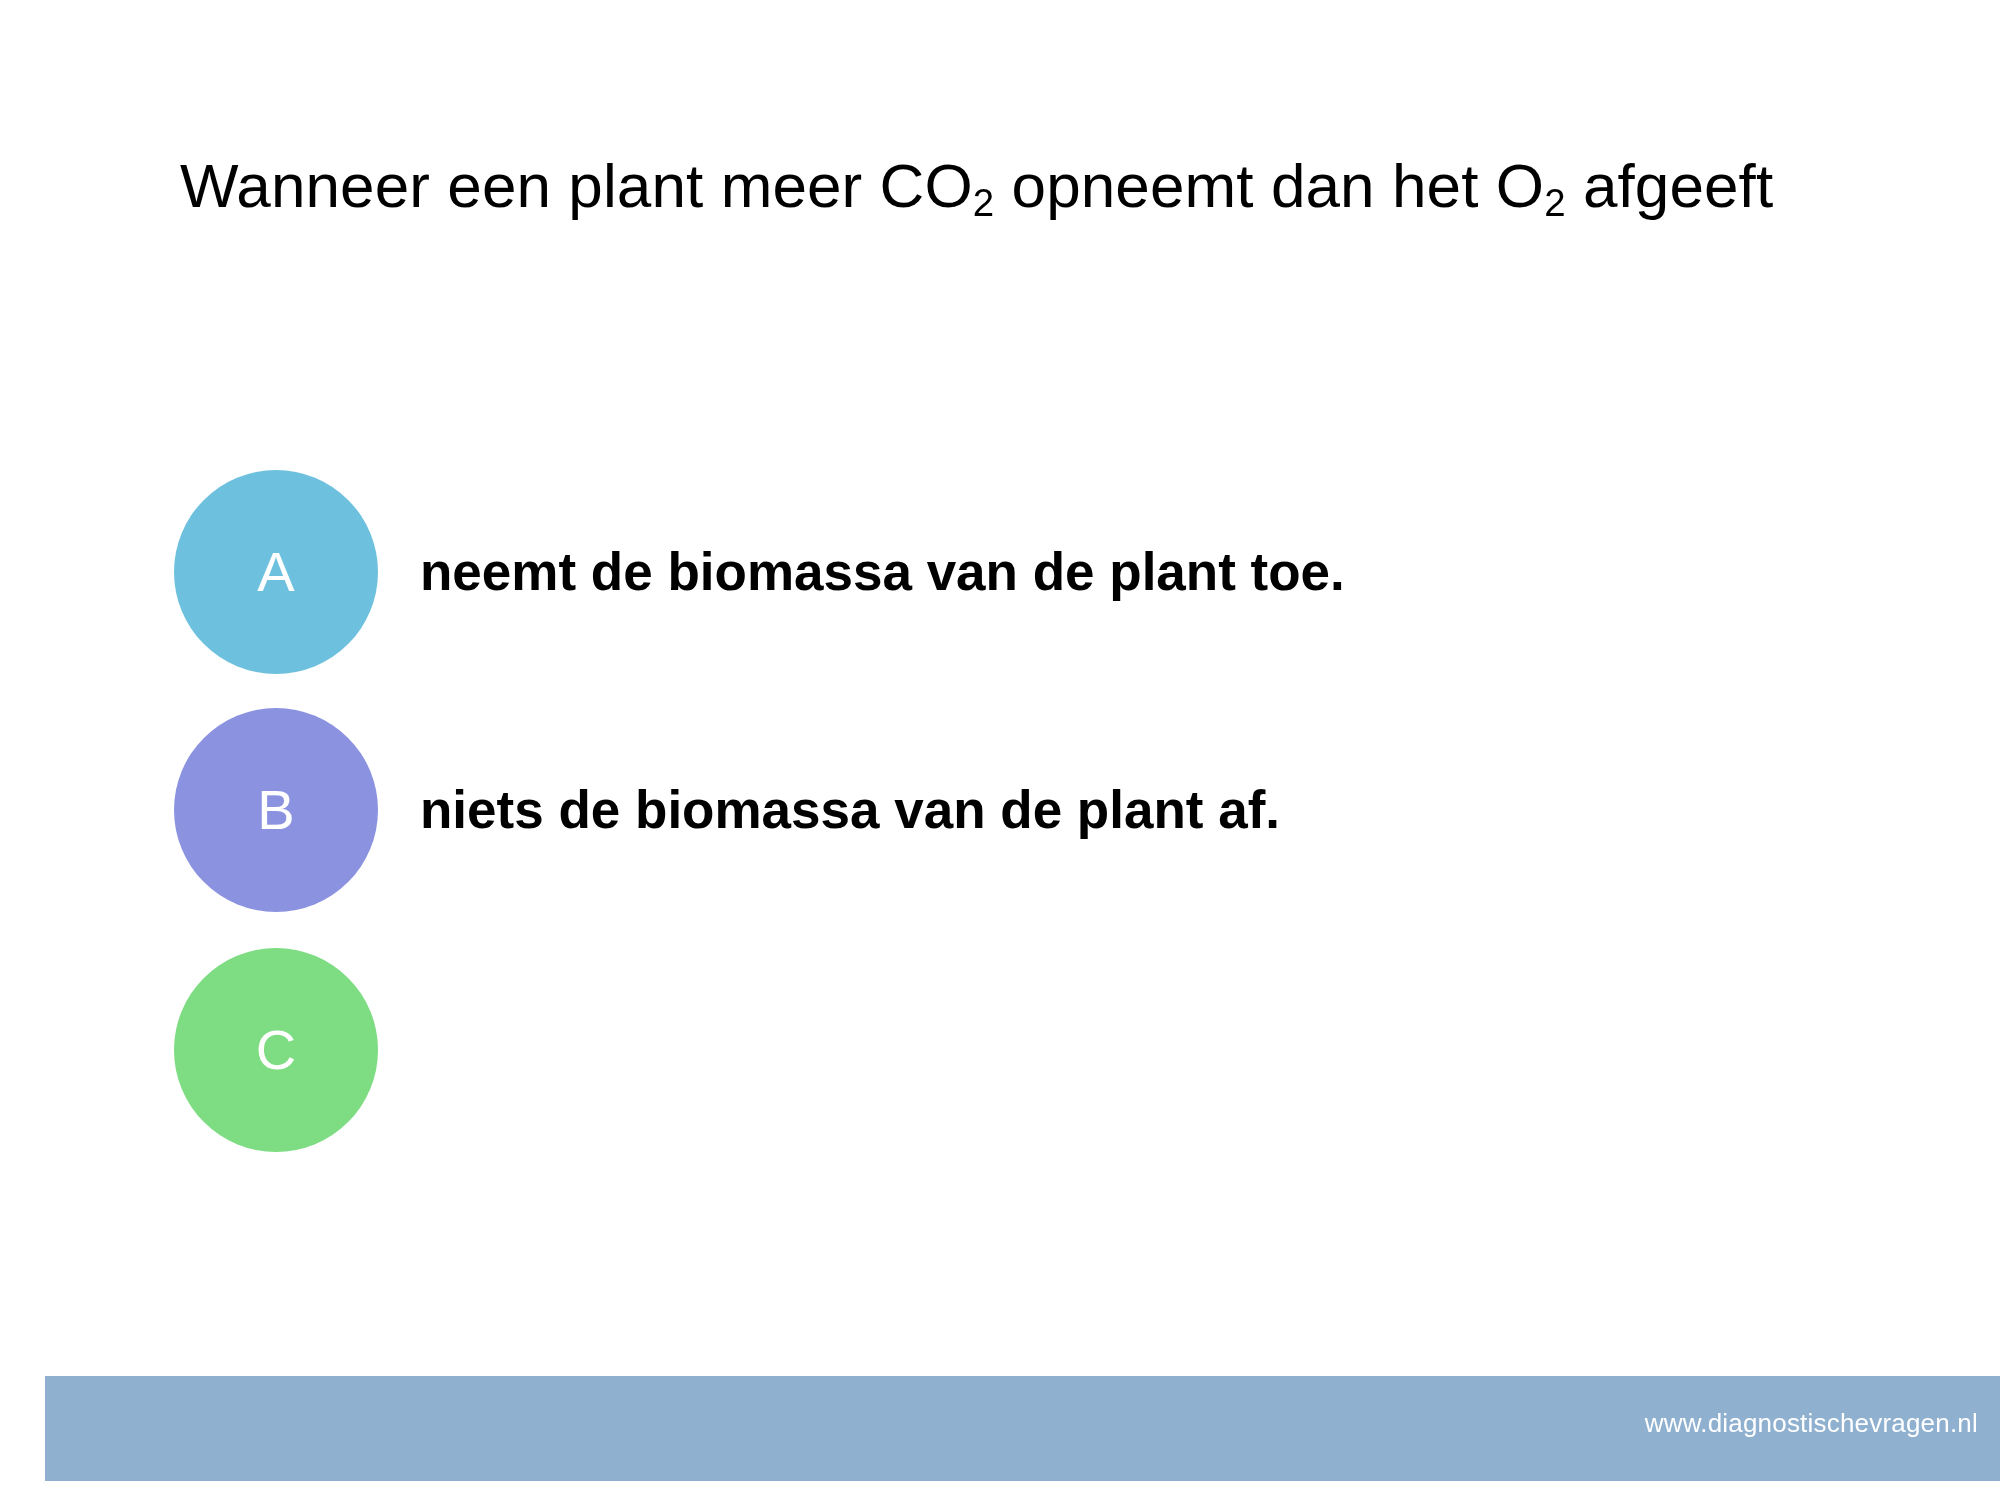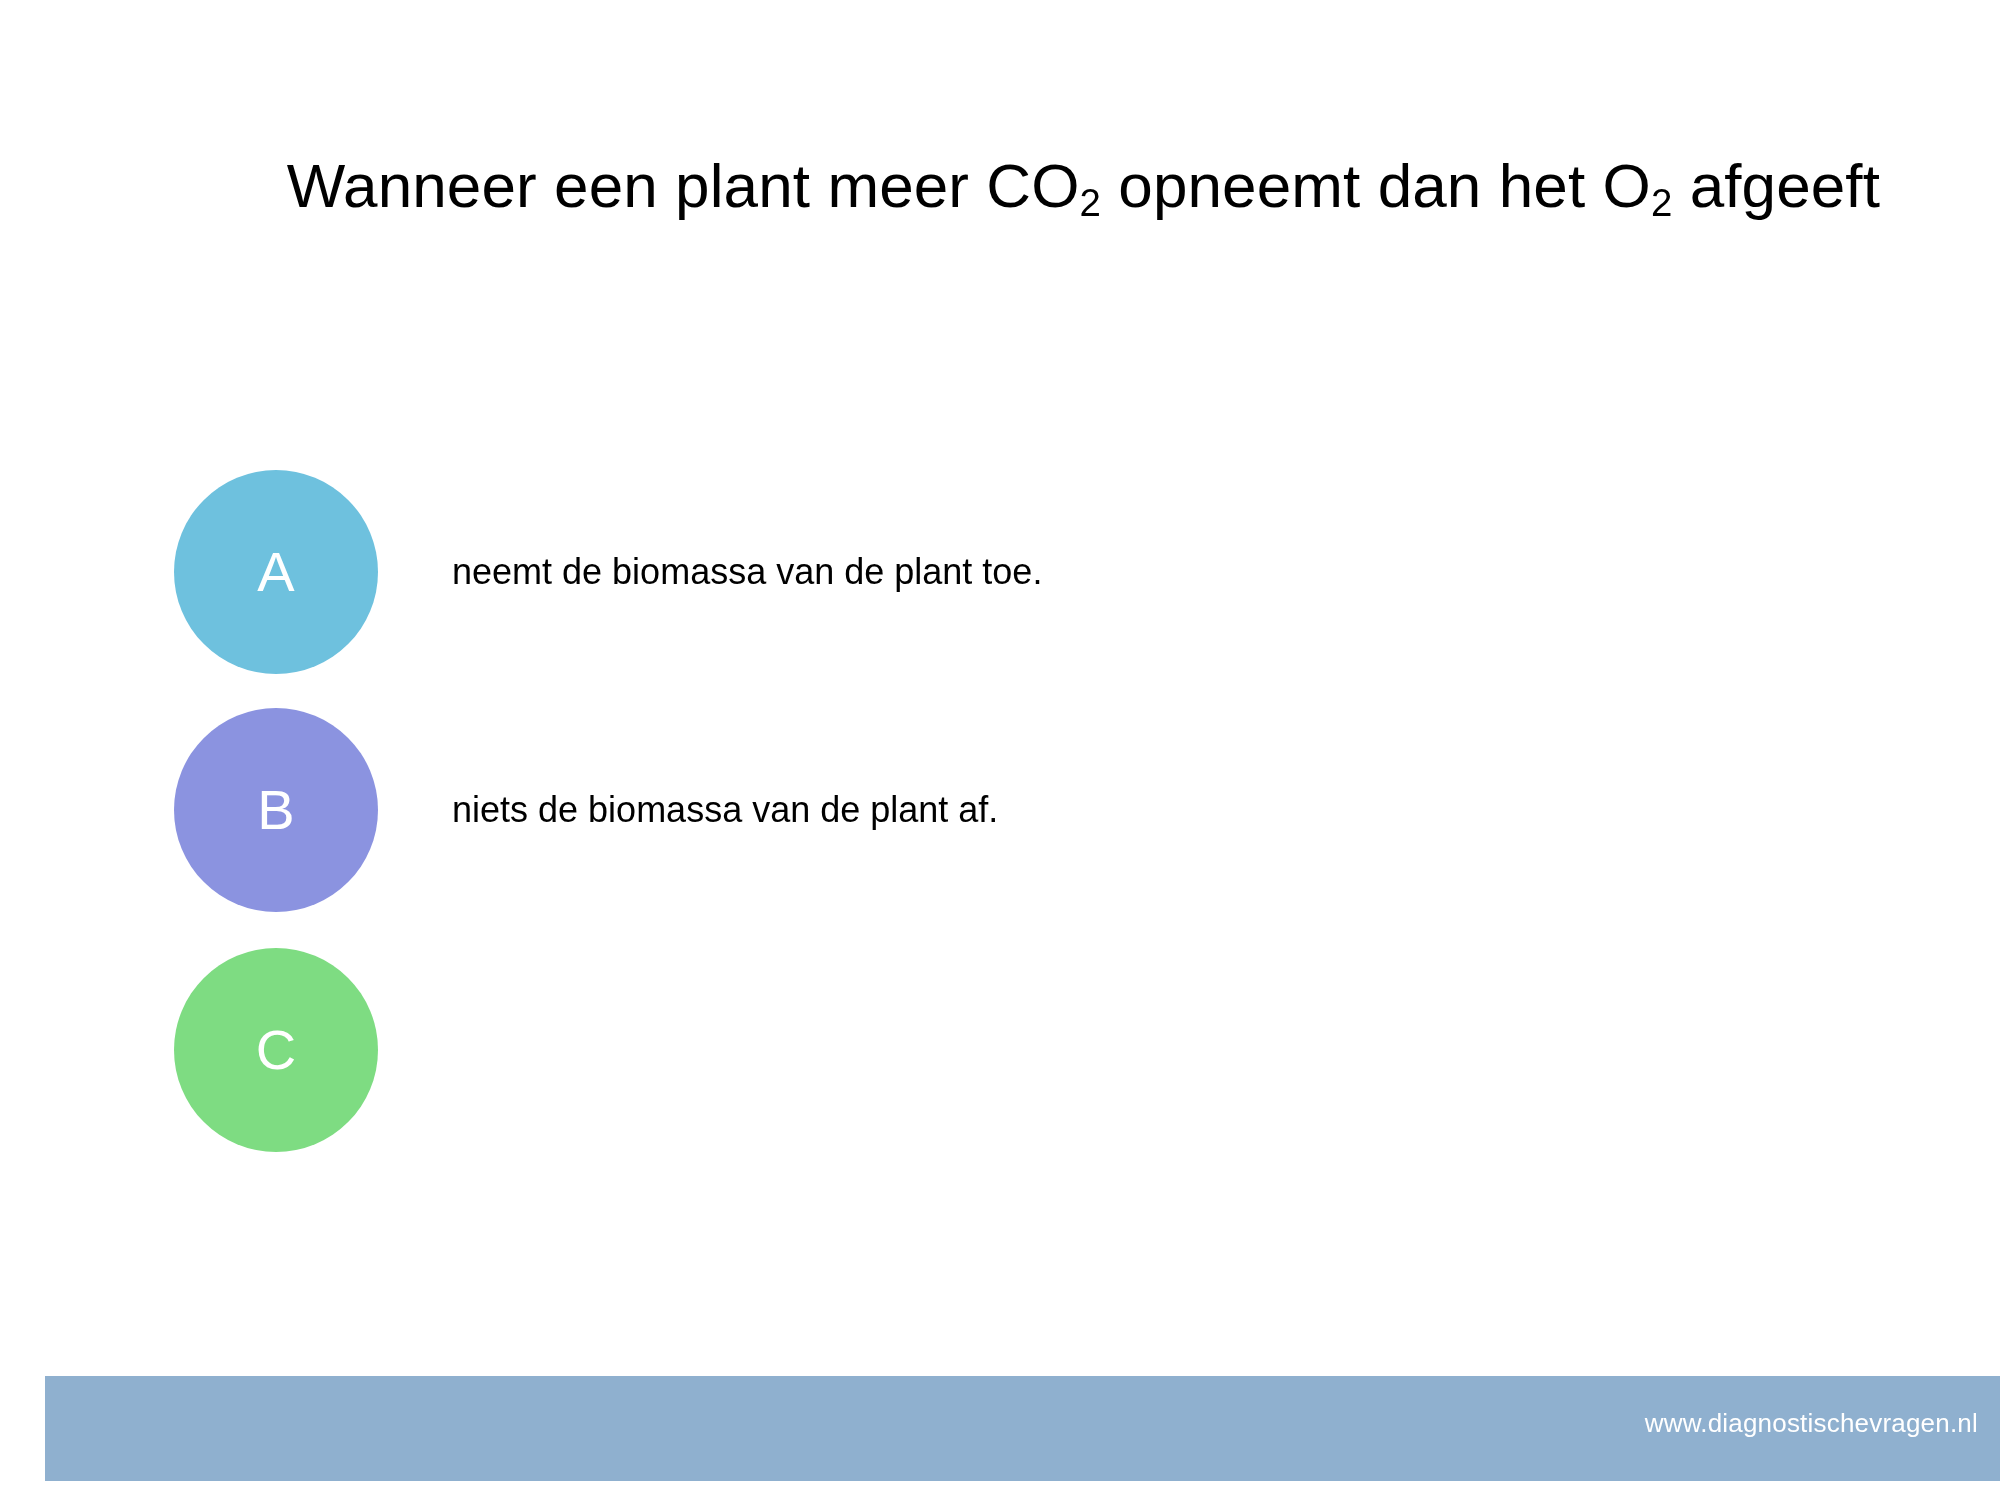--- a/index.html
+++ b/index.html
@@ -28,21 +28,20 @@
     position: absolute;
     left: 180px;
     top: 96px;
     width: 1700px;
     font-size: 62px;
     line-height: 96px;
     color: #000000;
     font-weight: 400;
     letter-spacing: 0.1px;
     white-space: normal;
-    text-align: right;
   }
   #title sub {
     font-size: 0.62em;
     vertical-align: baseline;
     position: relative;
     top: 0.24em;
     line-height: 0;
   }
 
   
@@ -77,26 +76,26 @@
   .bullet-letter {
     color: #ffffff;
     font-size: 56px;
     line-height: 1;
     font-weight: 400;
     user-select: none;
   }
 
   .answer-text {
     flex: 1 1 auto;
-    margin-left: 74px;
+    margin-left: 42px;
     margin-right: 120px;
-    font-size: 36px;
+    font-size: 53px;
     line-height: 98px;
     color: #000000;
-    font-weight: 400;
+    font-weight: 700;
     max-width: 1280px;
   }
 
   
   #footer-band {
     position: absolute;
     left: 45px;
     top: 1376px;
     width: 1955px;
     height: 105px;

